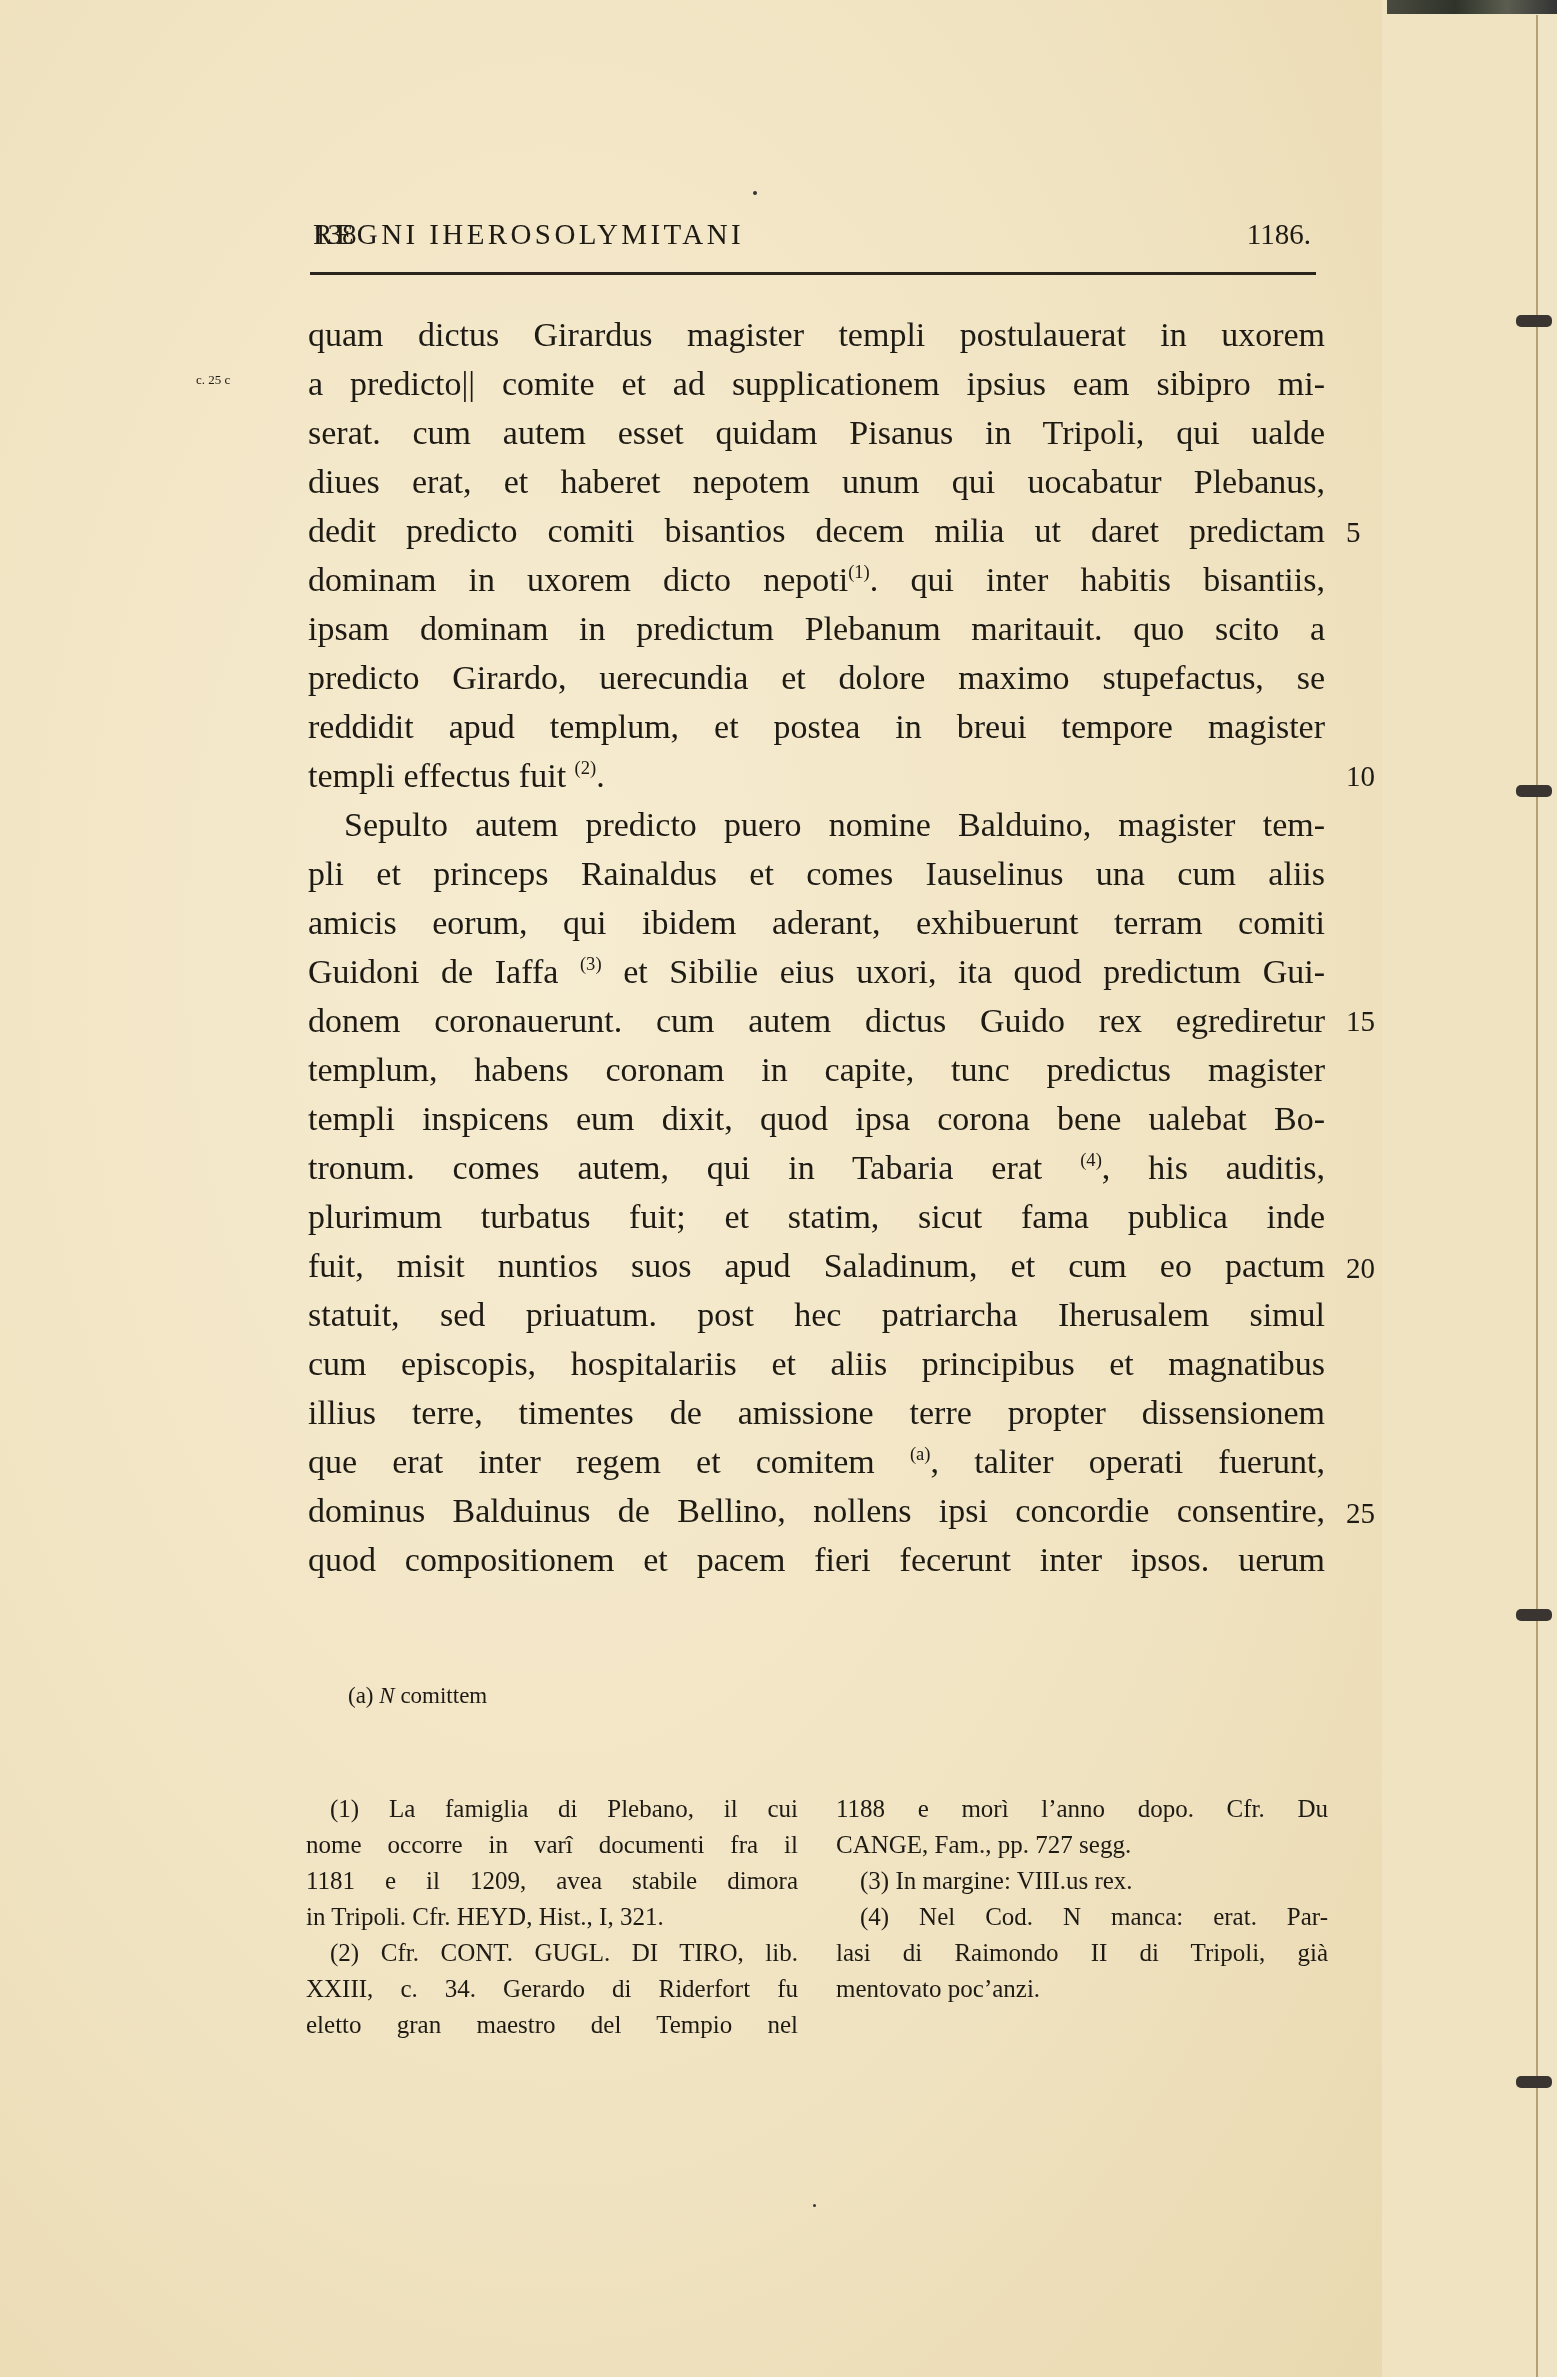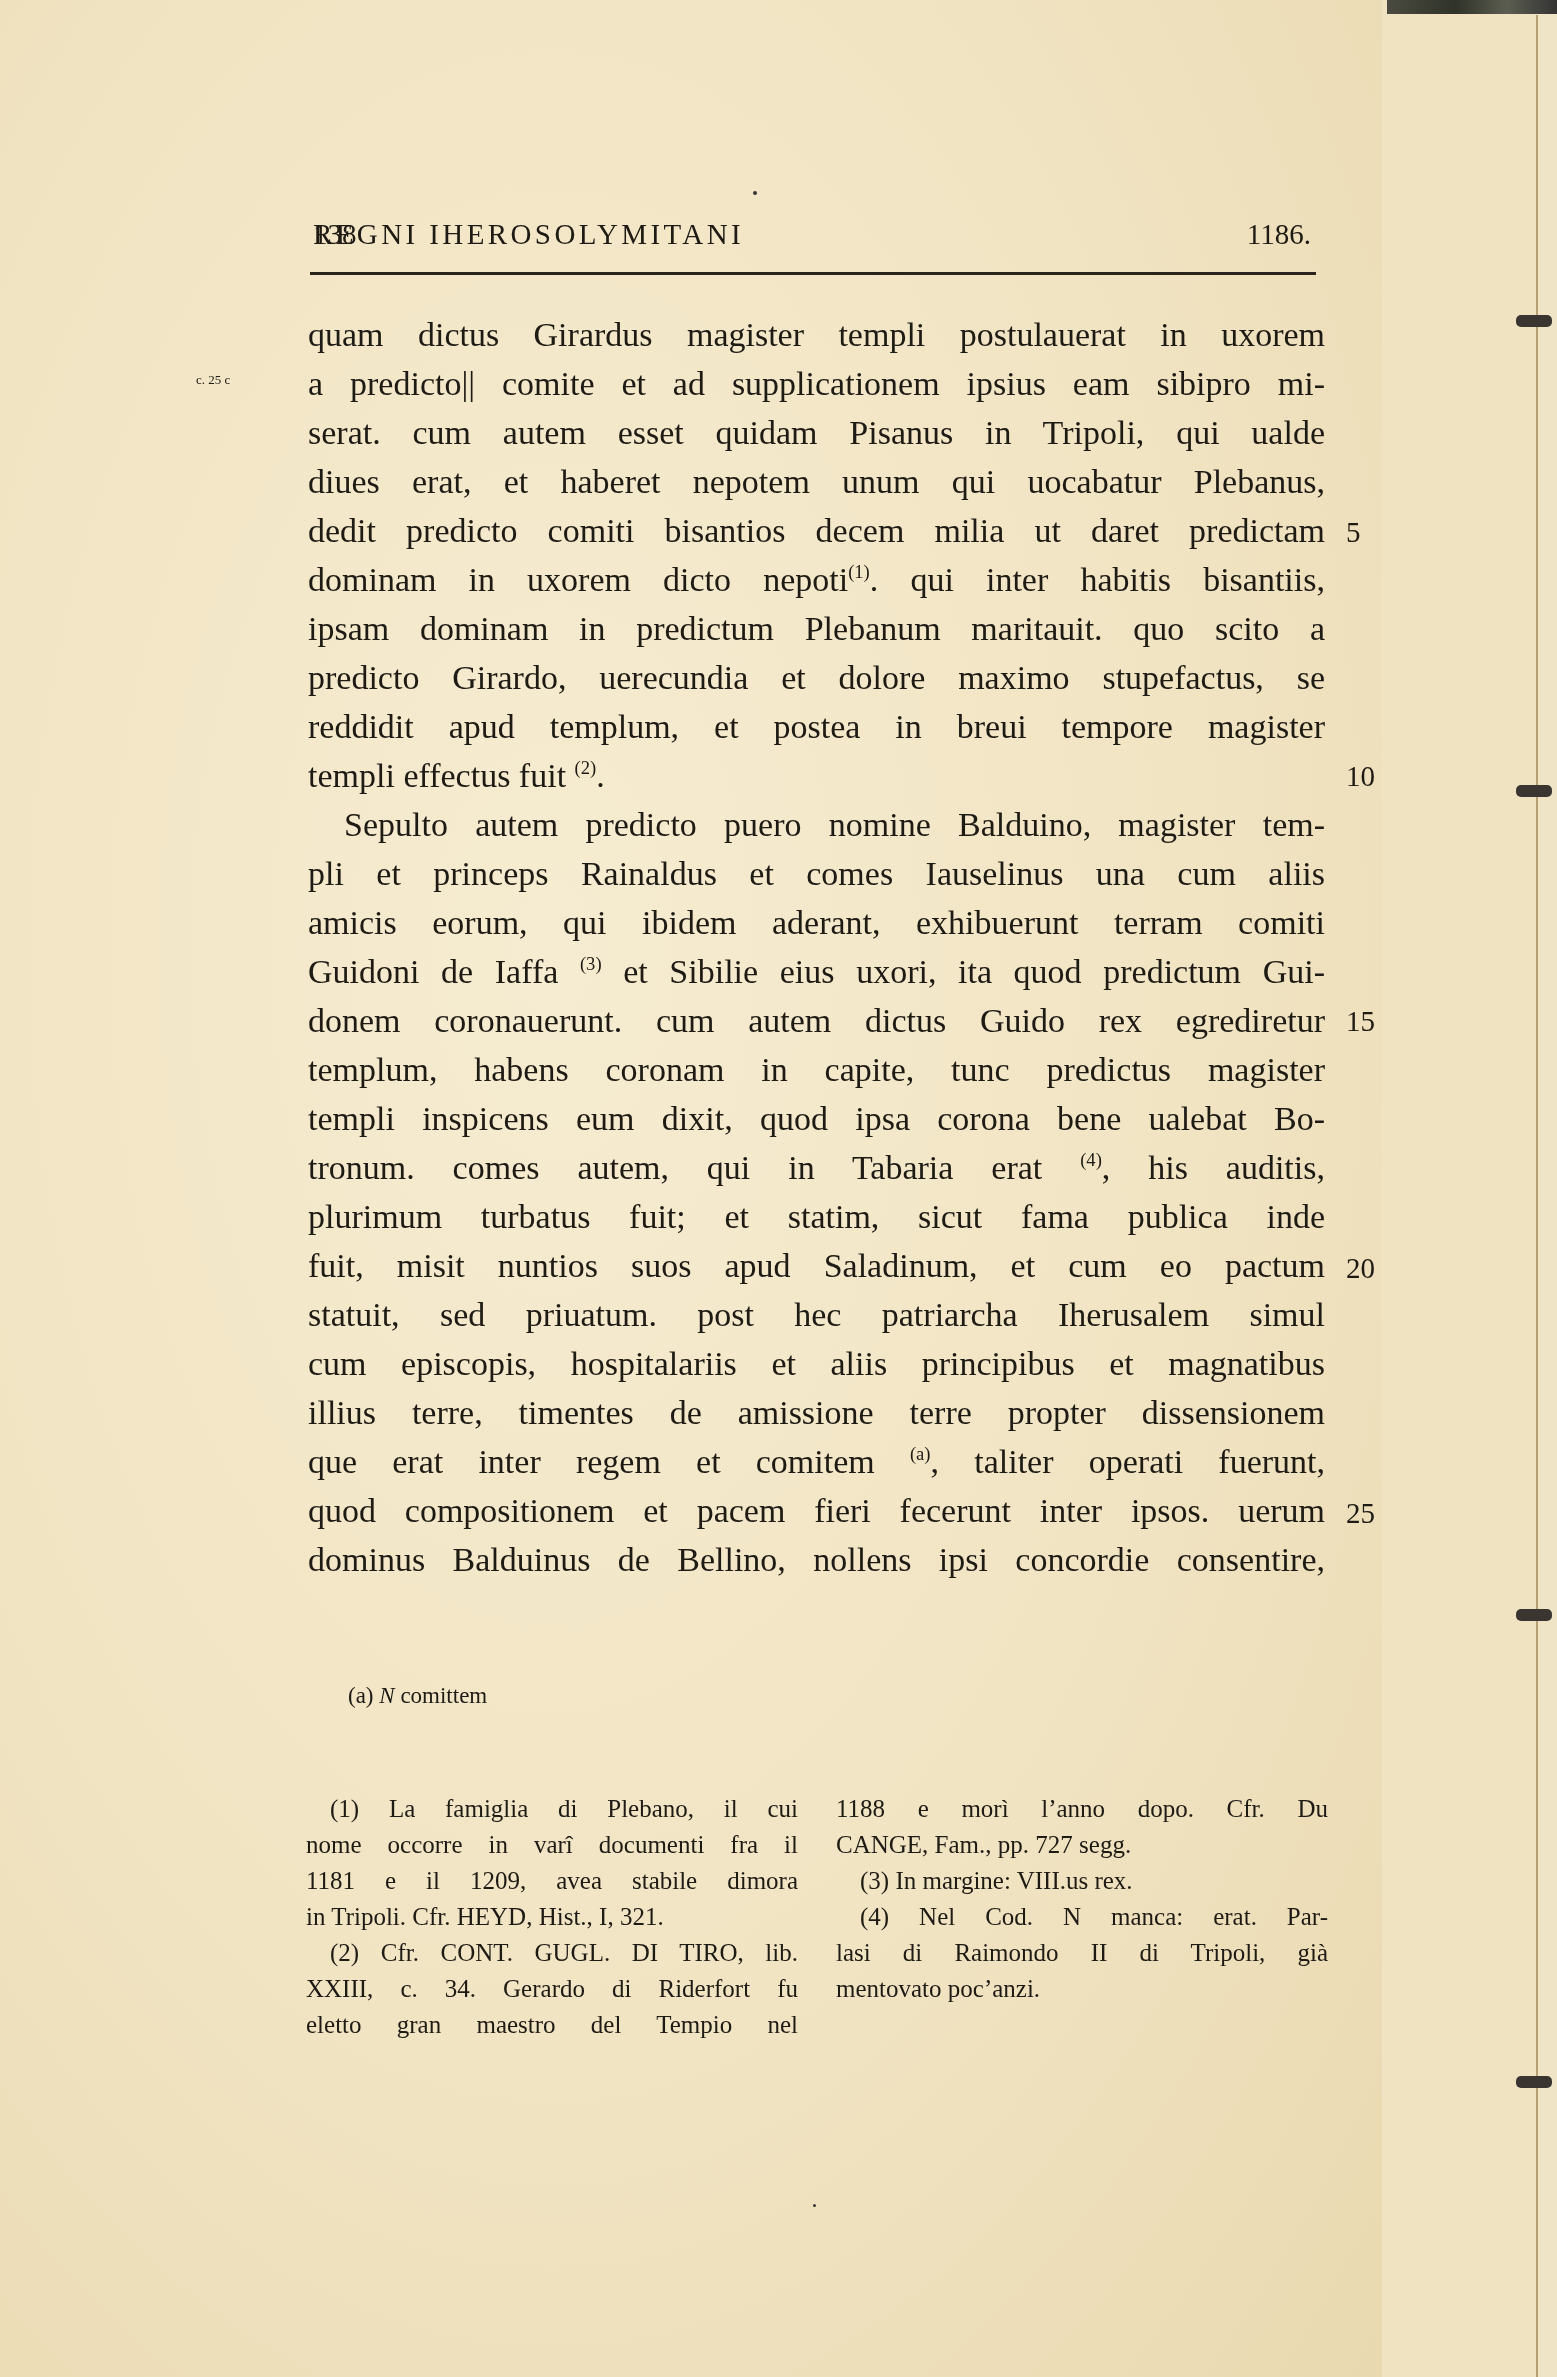--- a/index.html
+++ b/index.html
@@ -118,22 +118,22 @@
     <span class="line">donem coronauerunt.   cum autem dictus Guido rex egrediretur</span>
     <span class="line">templum, habens coronam in capite, tunc predictus magister</span>
     <span class="line">templi inspicens eum dixit, quod ipsa corona bene ualebat Bo-</span>
     <span class="line"><span>tronum.   comes autem, qui in Tabaria erat</span> <sup>(4)</sup><span>, his auditis,</span></span>
     <span class="line">plurimum turbatus fuit; et statim, sicut fama publica inde</span>
     <span class="line">fuit, misit nuntios suos apud Saladinum, et cum eo pactum</span>
     <span class="line">statuit, sed priuatum.   post hec patriarcha Iherusalem simul</span>
     <span class="line">cum episcopis, hospitalariis et aliis principibus et magnatibus</span>
     <span class="line">illius terre, timentes de amissione terre propter dissensionem</span>
     <span class="line"><span>que erat inter regem et comitem</span> <sup>(a)</sup><span>, taliter operati fuerunt,</span></span>
+    <span class="line">dominus Balduinus de Bellino, nollens ipsi concordie consentire,</span>
     <span class="line">quod compositionem et pacem fieri fecerunt inter ipsos.   uerum</span>
-    <span class="line">dominus Balduinus de Bellino, nollens ipsi concordie consentire,</span>
   </div>
 
   <div class="linenum" style="top:516px">5</div>
   <div class="linenum" style="top:760px">10</div>
   <div class="linenum" style="top:1005px">15</div>
   <div class="linenum" style="top:1252px">20</div>
   <div class="linenum" style="top:1497px">25</div>
 
   <div class="crit">
     <span>(a)</span>

